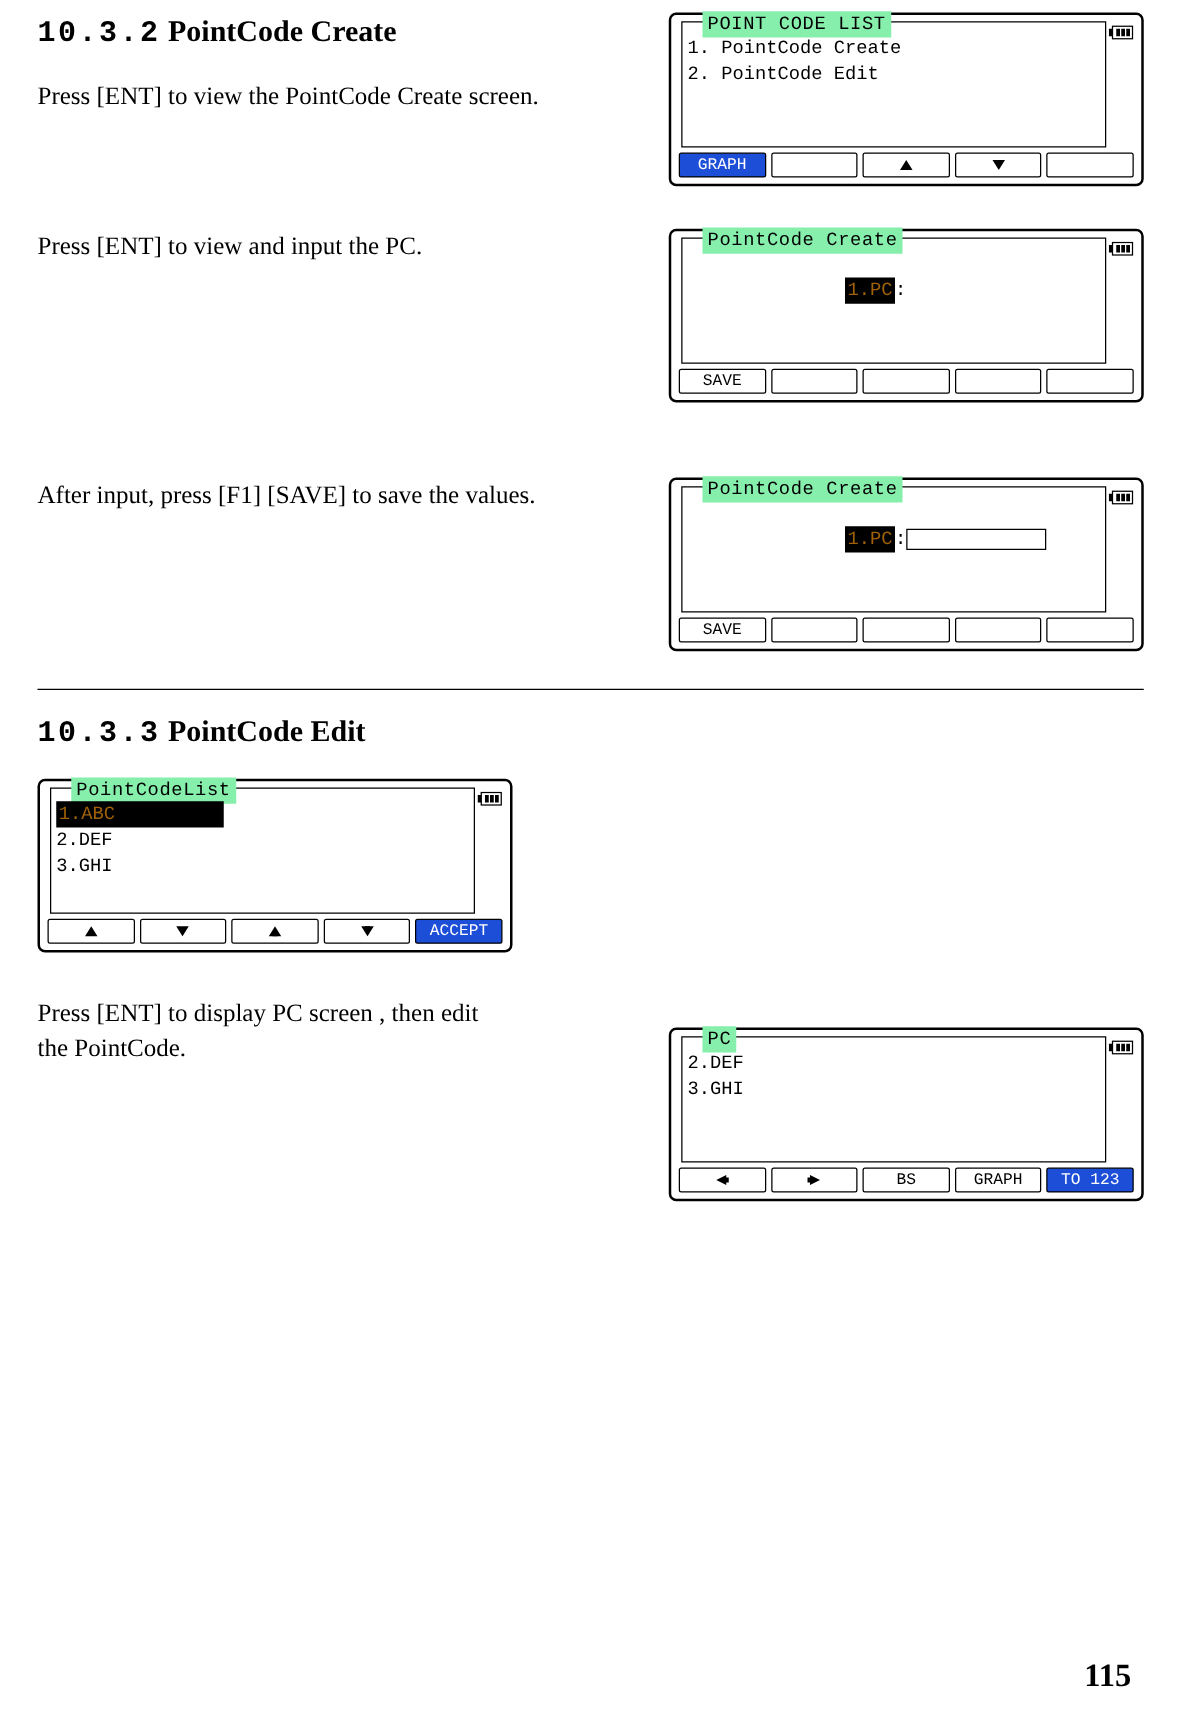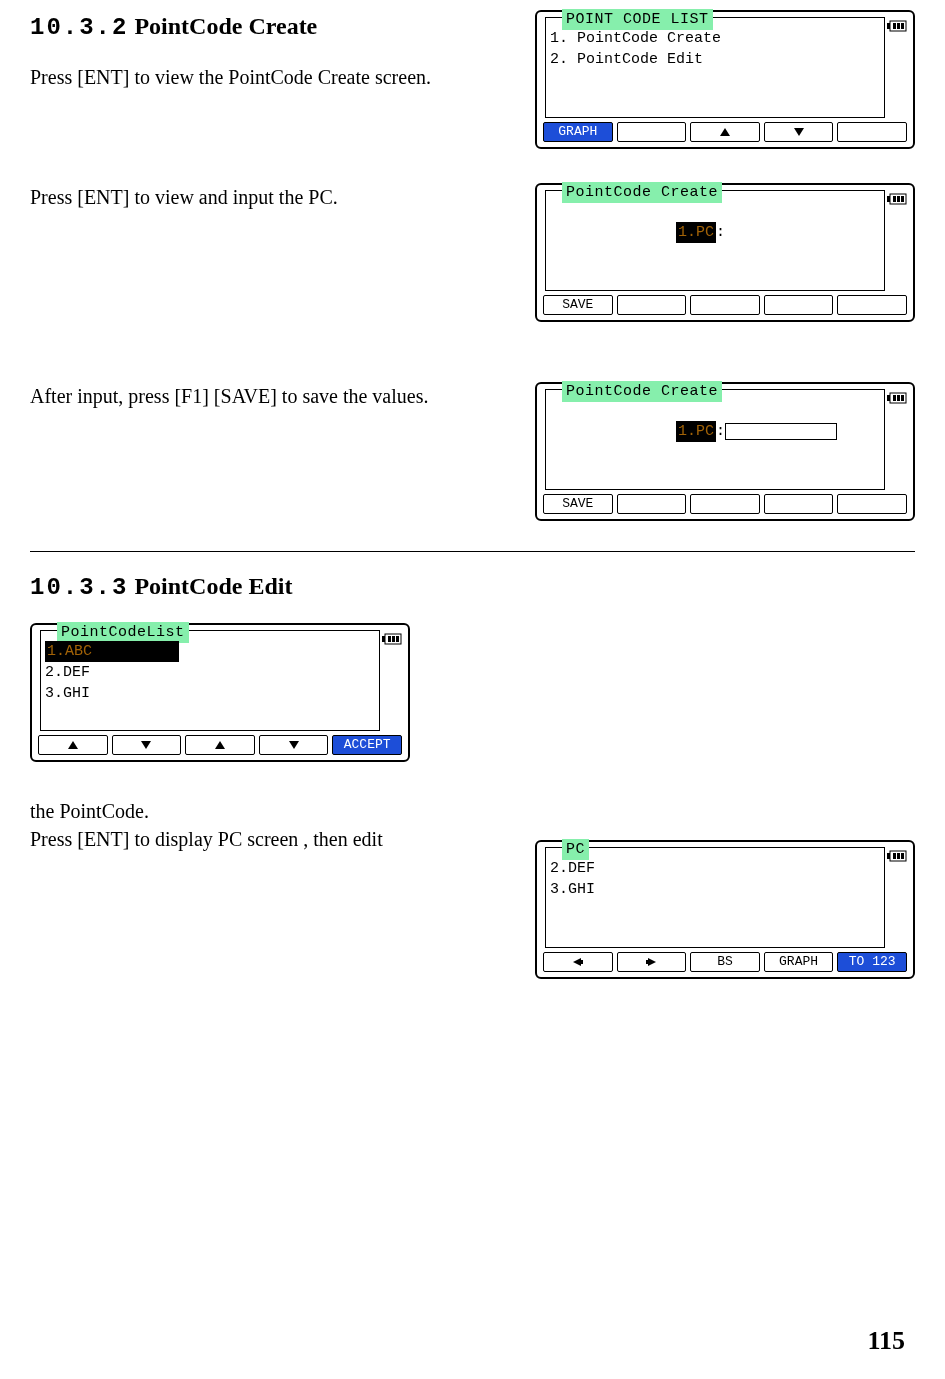--- a/index.html
+++ b/index.html
@@ -202,24 +202,24 @@
               <rect x="5" y="2" width="4" height="2" fill="#000"></rect>
             </svg>
           </div>
         <div class="fkey filled">ACCEPT</div>
       </div>
     </div>
   </div>
 
   <div class="row" style="margin-top:35px">
     <div class="left">
+      <div class="body-text">Press [ENT] to display PC screen , then edit</div>
       <div class="body-text">the PointCode.</div>
-      <div class="body-text">Press [ENT] to display PC screen , then edit</div>
-    </div>
-    <div class="lcd" style="margin-top:43px">
+    </div>
+    <div class="lcd" style="margin-top:25px">
       <div class="lcd-body">
         <span class="batt">
           <svg width="22" height="12">
               <rect x="3" y="1" width="16" height="10" fill="none" stroke="#000"></rect>
               <rect x="0" y="3" width="3" height="6" fill="#000"></rect>
               <rect x="6" y="3" width="3" height="6" fill="#000"></rect>
               <rect x="10" y="3" width="3" height="6" fill="#000"></rect>
               <rect x="14" y="3" width="3" height="6" fill="#000"></rect>
             </svg>
         </span>

